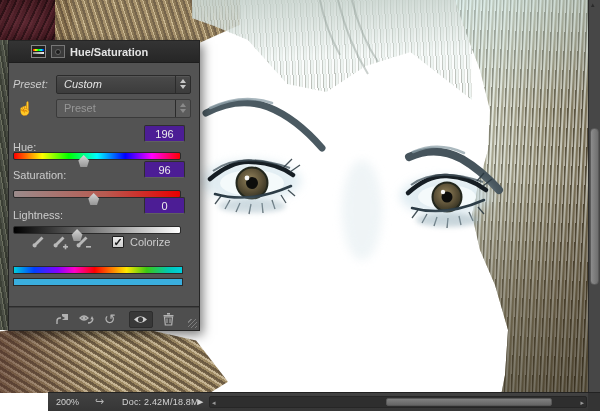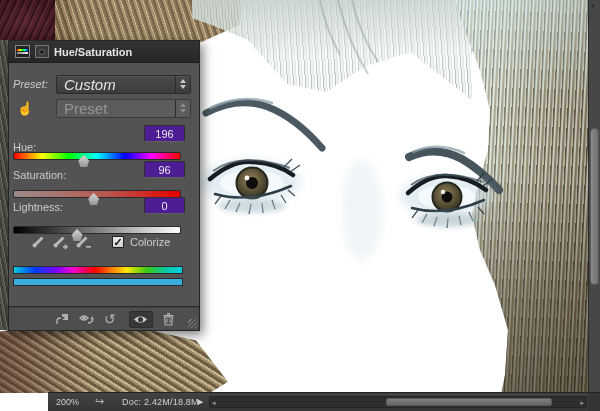--- a/index.html
+++ b/index.html
@@ -70,36 +70,36 @@
   .hscroll .rarr { position:absolute; right:2px; top:2px; font-size:7px; color:#9a9a9a; }
   .hscroll .thumb { position:absolute; left:176px; width:166px; top:1px; bottom:1px;
     background:linear-gradient(#808080,#656565); border-radius:2px; border:1px solid #585858; }
   .scroll-corner { position:absolute; right:0; bottom:0; width:12px; height:18px; background:#343434; z-index:9; }
 
   
   .panel { position:absolute; left:8px; top:40px; width:192px; height:291px; z-index:10;
     background:#535353; border:1px solid #252525; box-shadow:3px 4px 10px rgba(0,0,0,.5); }
   .panel-header { position:absolute; left:0; right:0; top:0; height:22px;
     background:linear-gradient(#343434,#262626); border-bottom:1px solid #1e1e1e;
-    display:flex; align-items:center; gap:5px; padding:0 6px; }
+    display:flex; align-items:center; gap:5px; padding:0 22px; }
   .hdr-ic1 { width:15px; height:13px; background:#222; border:1px solid #888; display:flex; flex-direction:column; justify-content:space-evenly; padding:1px; }
   .hdr-ic1 i { display:block; height:2px; }
   .hdr-ic1 i:nth-child(1){ background:linear-gradient(90deg,#f00,#ff0,#0f0,#0ff,#00f); }
   .hdr-ic1 i:nth-child(2){ background:linear-gradient(90deg,#888,#eee); }
   .hdr-ic2 { width:14px; height:13px; background:#3a3a3a; border:1px solid #777; display:flex; align-items:center; justify-content:center; }
   .hdr-ic2 i { width:6px; height:6px; border-radius:50%; background:#1c1c1c; border:1px solid #666; }
   .panel-title { font-size:11px; font-weight:bold; color:#e4e4e4; }
 
   .row-label { font-size:11px; color:#cccccc; }
 
   .preset-row { position:absolute; left:4px; right:8px; top:33px; height:20px; display:flex; align-items:center;font-style:italic; }
   .preset-row .row-label { width:43px; }
   .dropdown { flex:1; height:19px; position:relative; border:1px solid #2b2b2b; border-radius:2px;
     background:linear-gradient(#4a4a4a,#3c3c3c); box-shadow:inset 0 1px rgba(255,255,255,.07);
-    display:flex; align-items:center; padding:0 20px 0 7px; font-size:15px; color:#e2e2e2; }
+    display:flex; align-items:center; padding:0 20px 0 7px; font-size:11px; color:#e2e2e2; }
   .dropdown .stepper { position:absolute; right:0; top:0; bottom:0; width:15px; border-left:1px solid #2b2b2b;
     display:flex; flex-direction:column; align-items:center; justify-content:center; gap:2px; }
   .tri-up { width:0; height:0; border-left:3.5px solid transparent; border-right:3.5px solid transparent; border-bottom:4px solid #c9c9c9; }
   .tri-dn { width:0; height:0; border-left:3.5px solid transparent; border-right:3.5px solid transparent; border-top:4px solid #c9c9c9; }
 
   .master-row { position:absolute; left:4px; right:8px; top:57px; height:20px; display:flex; align-items:center; }
   .master-row .tat { width:43px; font-size:13px; color:#a8a8a8; padding-left:4px; }
   .dropdown.disabled { background:#5c5c5c; color:#979797; box-shadow:none; border-color:#3a3a3a; }
   .dropdown.disabled .tri-up { border-bottom-color:#8a8a8a; }
   .dropdown.disabled .tri-dn { border-top-color:#8a8a8a; }
@@ -288,21 +288,21 @@
   <div class="track track-hue" style="top:111px">
     <div class="thumb" style="left:calc(42% - 6px)"></div>
   </div>
 
   <span class="row-label slider-label" style="top:128px">Saturation:</span>
   <span class="value-box" style="top:120px">96</span>
   <div class="track track-sat" style="top:149px">
     <div class="thumb" style="left:calc(48% - 6px)"></div>
   </div>
 
-  <span class="row-label slider-label" style="top:160px">Lightness:</span>
+  <span class="row-label slider-label" style="top:168px">Lightness:</span>
   <span class="value-box" style="top:156px">0</span>
   <div class="track track-lig" style="top:185px">
     <div class="thumb" style="left:calc(38% - 6px)"></div>
   </div>
 
   <div class="dropper-row">
     <svg width="14" height="15" viewBox="0 0 14 15">
       <path d="M10.5,1.5 l2,2 -6.8,6.8 a2.1,2.1 0 1 1 -2,-2 z" fill="#b9b9b9"></path>
     </svg>
     <svg width="16" height="15" viewBox="0 0 16 15">

